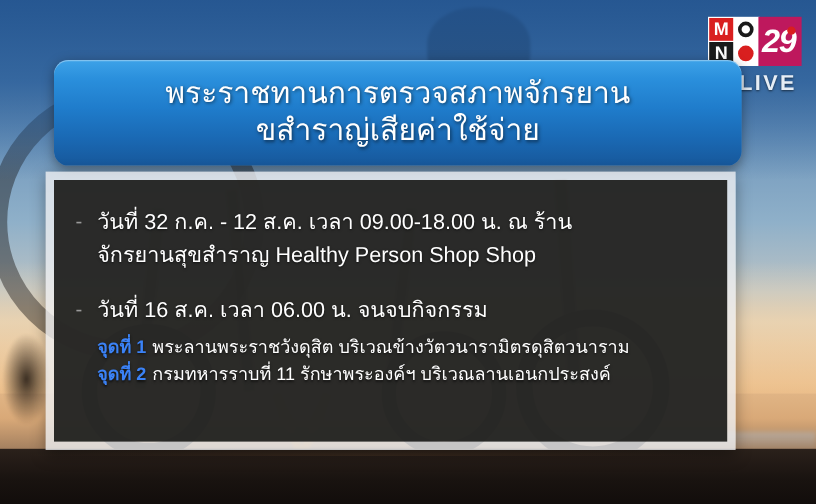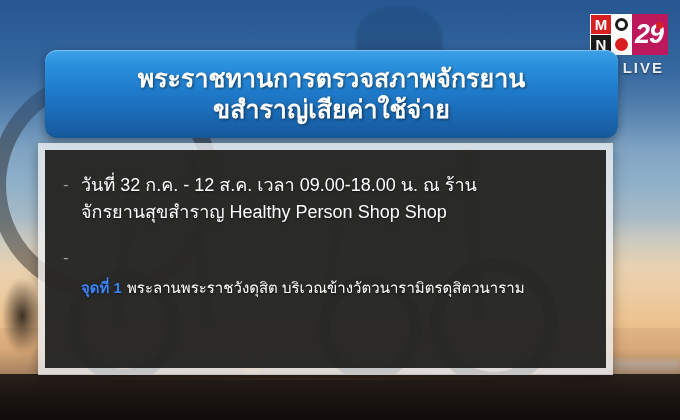--- a/index.html
+++ b/index.html
@@ -68,29 +68,29 @@
   .cell{display:flex;align-items:center;justify-content:center;font-weight:bold;font-size:15px;line-height:1;}
   .c-m{background:#d91f1f;color:#ffffff;}
   .c-o1{background:#ffffff;color:#1a1a1a;}
   .c-n{background:#1a1a1a;color:#ffffff;}
   .c-o2{background:#ffffff;}
   .o-ring{width:13px;height:13px;border-radius:50%;background:#d91f1f;}
   .o-ring-b{width:13px;height:13px;border-radius:50%;border:3.5px solid #1a1a1a;box-sizing:border-box;}
   .num29{background:#be185d;color:#ffffff;font-weight:bold;font-size:27px;line-height:41px;
     padding:0 5px 0 3px;margin-left:-1px;font-style:italic;letter-spacing:-1px;position:relative;height:41px;}
   .num29 .dot{position:absolute;right:5px;top:8px;width:7px;height:7px;border-radius:50%;background:#d91f1f;}
-  .live{text-align:right;color:#e6eef6;font-size:15px;letter-spacing:2px;font-weight:bold;
+  .live{text-align:right;color:#e6eef6;font-size:18px;letter-spacing:2px;font-weight:bold;
     margin-top:4px;padding-right:4px;text-shadow:0 1px 2px rgba(0,0,0,.6);}
 
   
   .title-banner{position:absolute;left:45px;top:50px;width:573px;height:88px;border-radius:12px;
     background:linear-gradient(to bottom,#3da2e8 0%,#2a8fdc 18%,#1f7ccb 46%,#1a69b4 74%,#17589b 100%);
     box-shadow:0 3px 10px rgba(0,0,0,.38), inset 0 1px 0 rgba(255,255,255,.35);
     display:flex;flex-direction:column;align-items:center;justify-content:center;}
-  .title-line{color:#ffffff;font-size:25px;font-weight:bold;line-height:1.25;
+  .title-line{color:#ffffff;font-size:25px;font-weight:normal;line-height:1.25;
     text-shadow:1px 1px 3px rgba(0,0,0,.55);white-space:nowrap;}
 
   
   .panel-frame{position:absolute;left:38px;top:143px;width:575px;height:232px;
     background:rgba(236,238,240,.80);padding:7px;box-sizing:border-box;
     box-shadow:0 4px 12px rgba(0,0,0,.35);}
   .panel{width:100%;height:100%;box-sizing:border-box;
     background:rgba(28,28,26,.93);padding:22px 18px 14px 18px;}
   .bullet-row{display:flex;align-items:flex-start;margin-bottom:6px;}
   .dash{color:#9a9a9a;font-size:17px;line-height:1.5;width:18px;flex:none;}
@@ -158,22 +158,28 @@
         <div>
           <div class="btext">วันที่  32 ก.ค.  -  12 ส.ค.  เวลา 09.00-18.00 น. ณ ร้าน</div>
           <div class="btext">จักรยานสุขสำราญ Healthy Person Shop Shop</div>
         </div>
       </div>
 
       <div class="spacer"></div>
 
       <div class="bullet-row">
         <div class="dash">-</div>
+        <div>
+          <div class="btext">วันที่ 16 ส.ค. เวลา 06.00 น. จนจบกิจกรรม</div>
+        </div>
       </div>
 
       <div class="sub-line">
         <span class="point-label">จุดที่ 1</span><span>พระลานพระราชวังดุสิต บริเวณข้างวัตวนารามิตรดุสิตวนาราม</span>
+      </div>
+      <div class="sub-line">
+        <span class="point-label">จุดที่ 2</span><span>กรมทหารราบที่ 11 รักษาพระองค์ฯ บริเวณลานเอนกประสงค์</span>
       </div>
 
     </div>
   </div>
 
 </div>
 
 </body></html>

